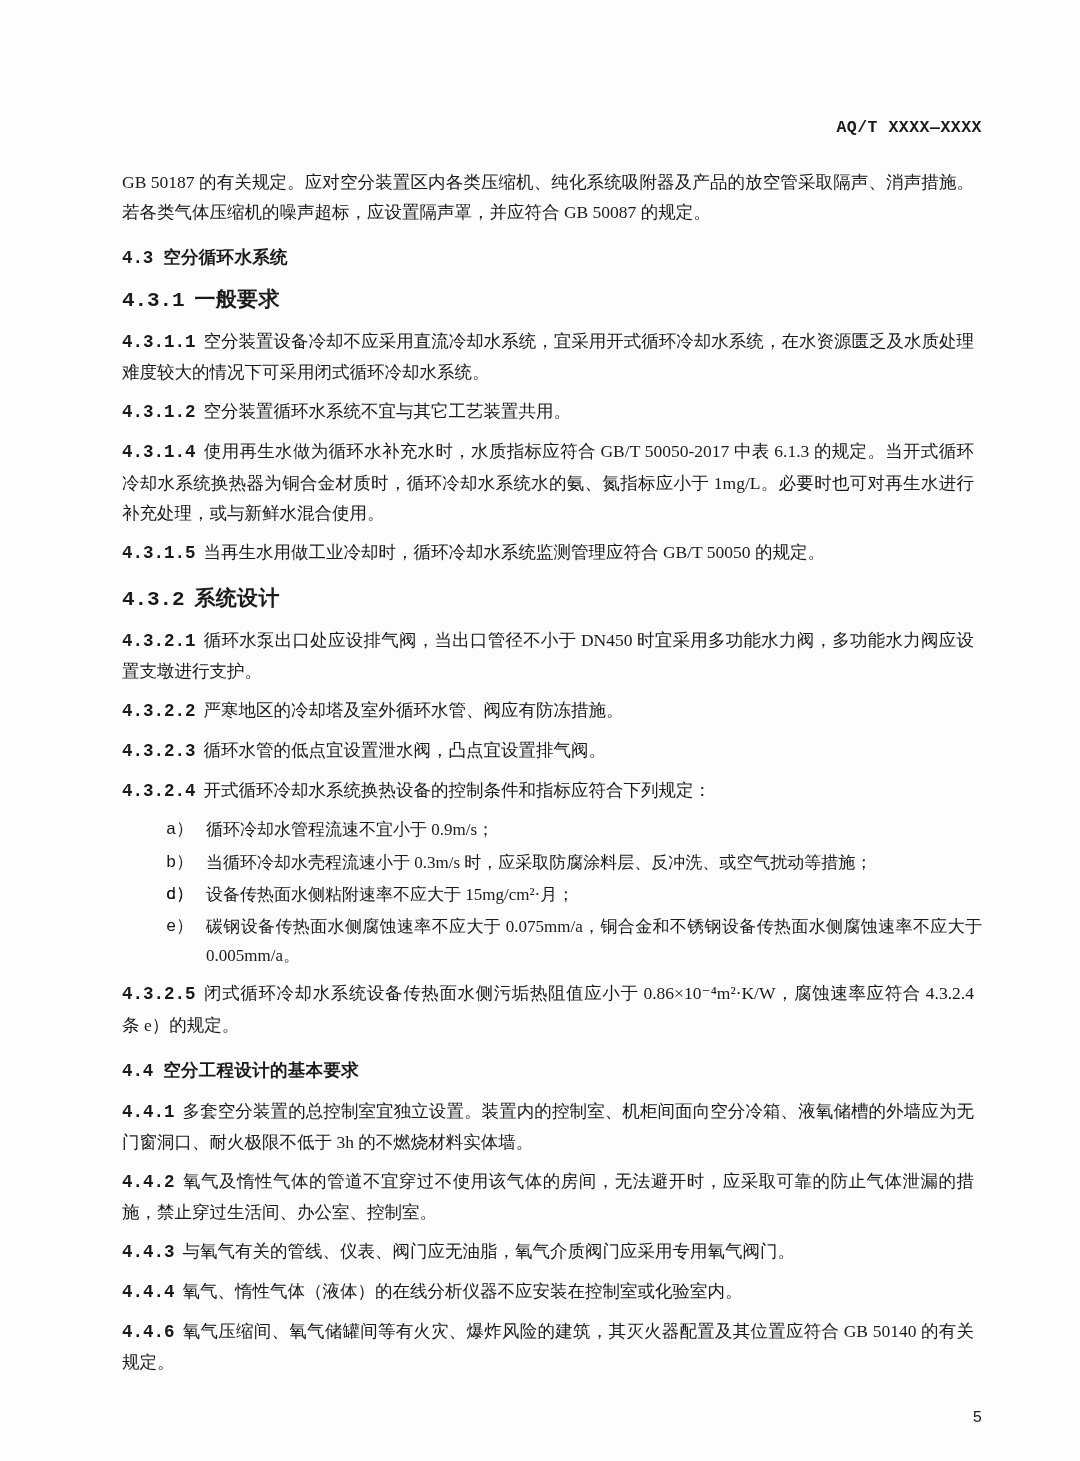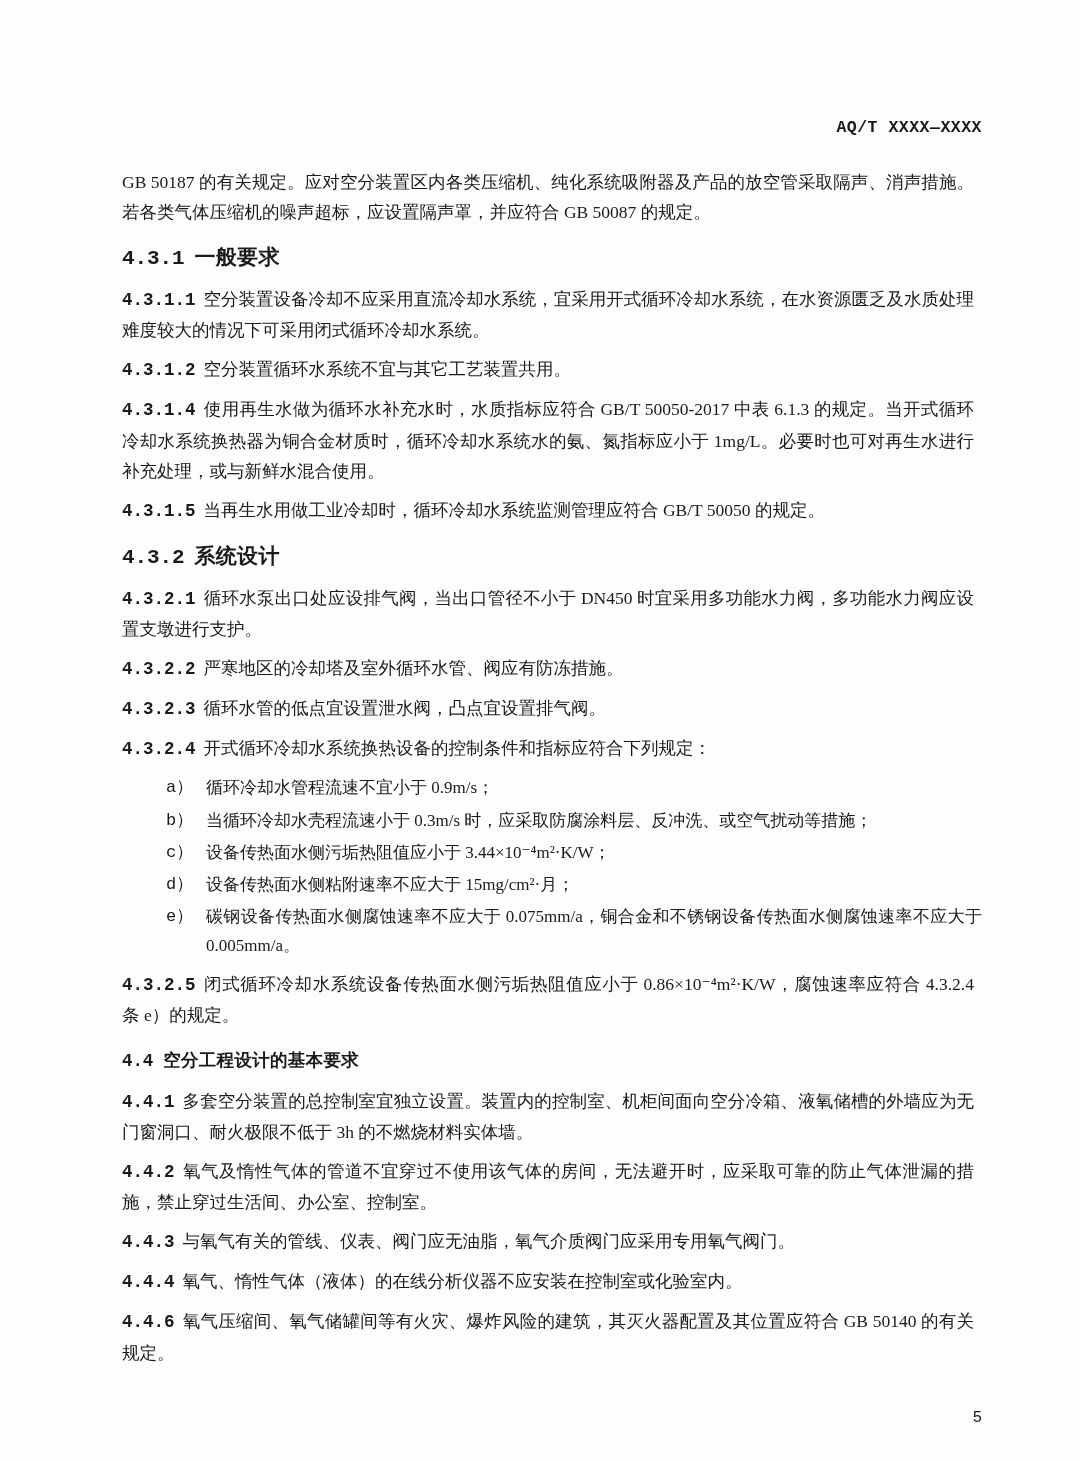--- a/index.html
+++ b/index.html
@@ -97,20 +97,23 @@
 <body>
 
 <div class="page">
 
   <div class="content">
 
     <div class="header-code">AQ/T XXXX—XXXX</div>
 
     <p class="para">GB 50187 的有关规定。应对空分装置区内各类压缩机、纯化系统吸附器及产品的放空管采取隔声、消声措施。若各类气体压缩机的噪声超标，应设置隔声罩，并应符合 GB 50087 的规定。</p>
 
+    <div class="heading2">
+      <span class="num">4.3</span><span>空分循环水系统</span>
+    </div>
 
     <div class="heading3">
       <span class="num">4.3.1</span><span>一般要求</span>
     </div>
 
     <p class="para">
       <span class="clause-num">4.3.1.1</span><span>空分装置设备冷却不应采用直流冷却水系统，宜采用开式循环冷却水系统，在水资源匮乏及水质处理难度较大的情况下可采用闭式循环冷却水系统。</span>
     </p>
 
     <p class="para">
@@ -150,21 +153,20 @@
       <li>
         <span class="lbl">a）</span>
         <span>循环冷却水管程流速不宜小于 0.9m/s；</span>
       </li>
       <li>
         <span class="lbl">b）</span>
         <span>当循环冷却水壳程流速小于 0.3m/s 时，应采取防腐涂料层、反冲洗、或空气扰动等措施；</span>
       </li>
       <li>
         <span class="lbl">c）</span>
-        <span>设备传热面水侧污垢热阻值应小于 3.44×10⁻⁴m²·K/W；</span>
       </li>
       <li>
         <span class="lbl">d）</span>
         <span>设备传热面水侧粘附速率不应大于 15mg/cm²·月；</span>
       </li>
       <li>
         <span class="lbl">e）</span>
         <span>碳钢设备传热面水侧腐蚀速率不应大于 0.075mm/a，铜合金和不锈钢设备传热面水侧腐蚀速率不应大于 0.005mm/a。</span>
       </li>
     </ul>

